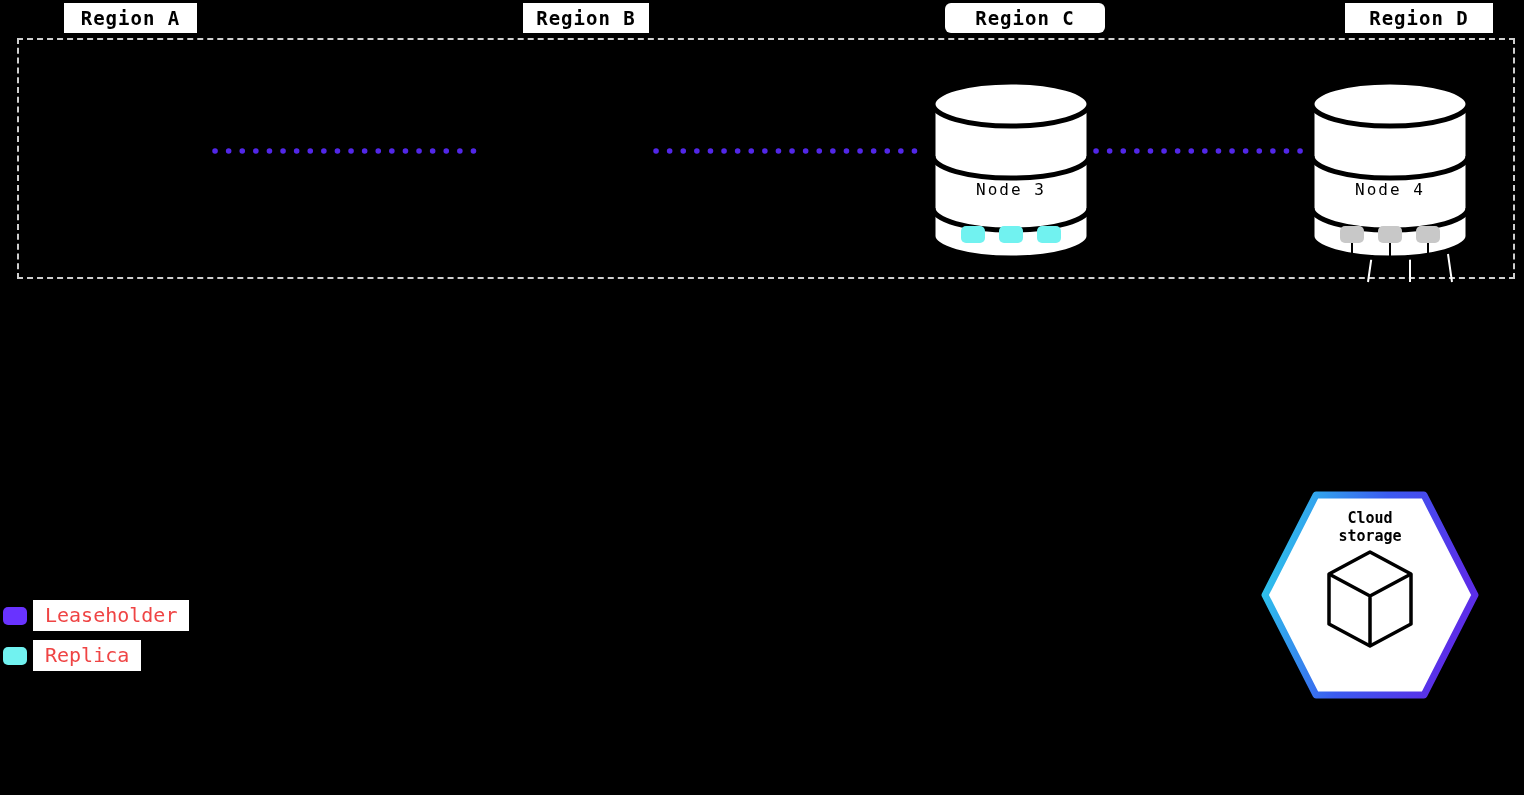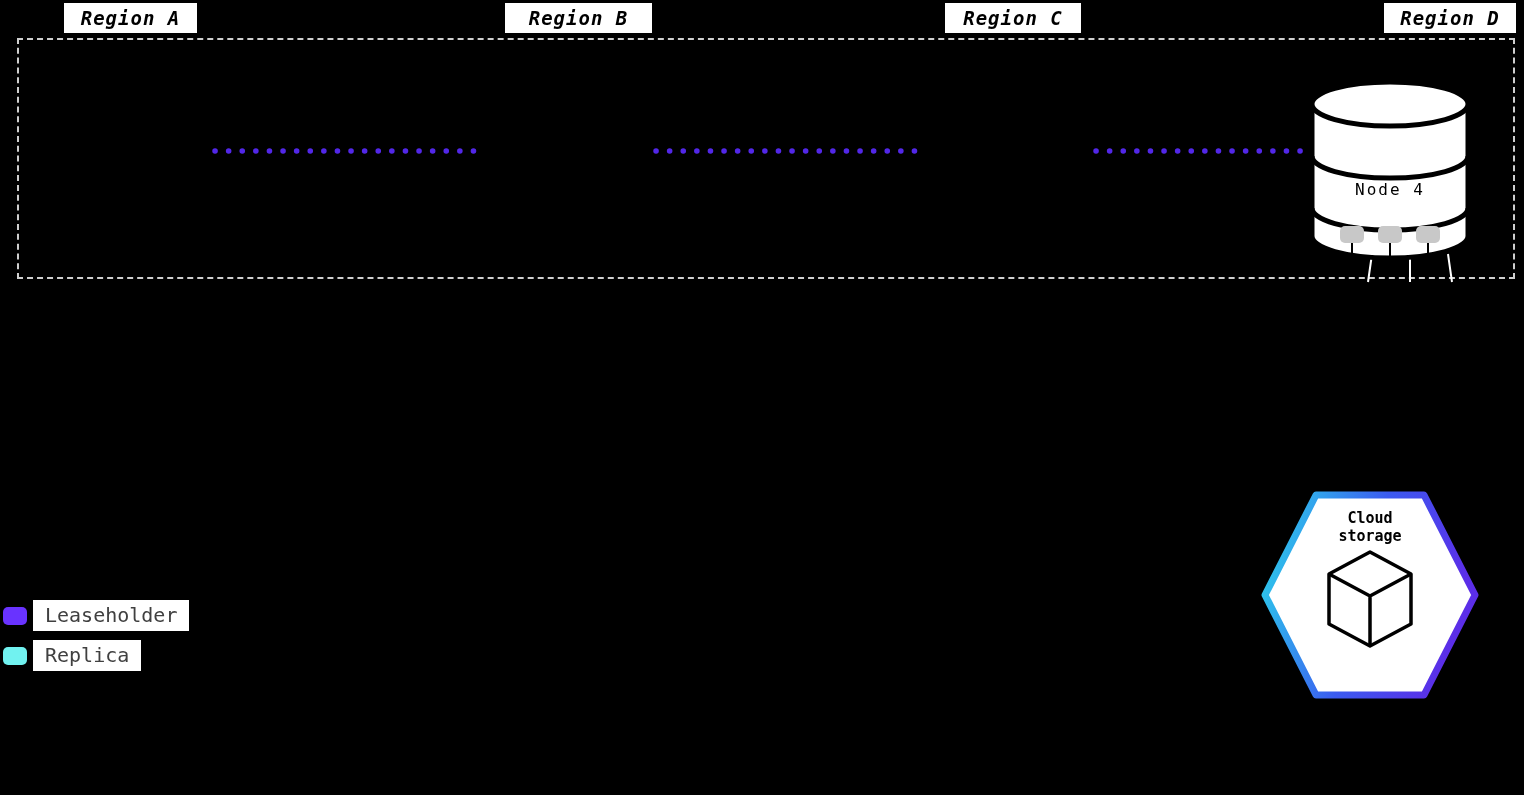--- a/index.html
+++ b/index.html
@@ -7,64 +7,76 @@
     position:relative;width:1524px;height:795px;background:#000;overflow:hidden;
     font-family:"DejaVu Sans Mono","Liberation Mono",monospace;
   }
   .cluster-border{
     position:absolute;left:17px;top:38px;width:1498px;height:241px;
     border:2px dashed #cfcfcf;box-sizing:border-box;
   }
   .region-label{
     position:absolute;top:3px;height:30px;line-height:30px;
     background:#fff;color:#000;text-align:center;
-    font-weight:bold;font-size:19px;letter-spacing:1px;font-style:italic;
+    font-weight:bold;font-size:19px;letter-spacing:1px;
   }
   .node{position:absolute;top:78px;width:164px;height:184px;}
   .cyl-body{fill:#fff;stroke:#000;stroke-width:5;}
   .cyl-band{fill:none;stroke:#000;stroke-width:5;}
   .node-label{
     font-family:"DejaVu Sans Mono","Liberation Mono",monospace;
     font-size:16px;fill:#000;text-anchor:middle;letter-spacing:2px;
   }
   .overlay{position:absolute;left:0;top:0;pointer-events:none;}
   .legend{
     position:absolute;left:3px;top:600px;display:flex;flex-direction:column;gap:9px;
   }
   .legend-item{display:flex;align-items:center;gap:6px;}
   .legend-label{
-    background:#fff;color:#404040;font-size:20px;padding:3px 12px;line-height:25px;
+    background:#fff;color:#ef4444;font-size:20px;padding:3px 12px;line-height:25px;
   }
   .cloud{position:absolute;left:1259px;top:490px;width:222px;height:210px;}
   .cloud-text{
     font-family:"DejaVu Sans Mono","Liberation Mono",monospace;
     font-size:15px;font-weight:bold;fill:#000;text-anchor:middle;
   }
 </style>
 </head>
 <body>
 
 <div class="stage">
 
   <div class="cluster-border"></div>
 
   <div class="region-label" style="left:64px;width:133px;">Region A</div>
-  <div class="region-label" style="left:505px;width:147px;">Region B</div>
-  <div class="region-label" style="left:945px;width:136px;">Region C</div>
-  <div class="region-label" style="left:1345px;width:132px;margin-left:39px;">Region D</div>
+  <div class="region-label" style="left:523px;width:126px;">Region B</div>
+  <div class="region-label" style="left:945px;width:160px;border-radius:6px;">Region C</div>
+  <div class="region-label" style="left:1345px;width:148px;">Region D</div>
 
   <svg class="overlay" width="1524" height="795">
     <line x1="215" y1="151" x2="487" y2="151" stroke-width="5.5" stroke-linecap="round" stroke-dasharray="0.1 13.5" stroke="#5227E8"></line>
     <line x1="656" y1="151" x2="926" y2="151" stroke-width="5.5" stroke-linecap="round" stroke-dasharray="0.1 13.5" stroke="#5227E8"></line>
     <line x1="1096" y1="151" x2="1325" y2="151" stroke-width="5.5" stroke-linecap="round" stroke-dasharray="0.1 13.5" stroke="#5227E8"></line>
     <path d="M1372,254 L1368,282 M1410,258 L1410,282 M1448,254 L1452,282" stroke="#fff" stroke-width="2" fill="none"></path>
   </svg>
 
 
 
+  <div class="node" style="left:929px;">
+    <svg viewBox="0 0 164 184" width="164" height="184">
+      <path class="cyl-body" d="M4,26 L4,158 A78,22 0 0 0 160,158 L160,26 Z"></path>
+      <ellipse class="cyl-body" cx="82" cy="26" rx="78" ry="22"></ellipse>
+      <path class="cyl-band" d="M4,78 A78,22 0 0 0 160,78"></path>
+      <path class="cyl-band" d="M4,130 A78,22 0 0 0 160,130"></path>
+      <text x="82" y="117" class="node-label">Node 3</text>
+      <rect x="32" y="148" width="24" height="17" rx="5" fill="#71F2F0"></rect>
+      <rect x="70" y="148" width="24" height="17" rx="5" fill="#71F2F0"></rect>
+      <rect x="108" y="148" width="24" height="17" rx="5" fill="#71F2F0"></rect>
+    </svg>
+  </div>
 
   <div class="node" style="left:1308px;">
     <svg viewBox="0 0 164 184" width="164" height="184">
       <path class="cyl-body" d="M4,26 L4,158 A78,22 0 0 0 160,158 L160,26 Z"></path>
       <ellipse class="cyl-body" cx="82" cy="26" rx="78" ry="22"></ellipse>
       <path class="cyl-band" d="M4,78 A78,22 0 0 0 160,78"></path>
       <path class="cyl-band" d="M4,130 A78,22 0 0 0 160,130"></path>
       <text x="82" y="117" class="node-label">Node 4</text>
       <path d="M44,165 L44,180 M82,165 L82,183 M120,165 L120,180" stroke="#000" stroke-width="2" fill="none"></path>
       <rect x="32" y="148" width="24" height="17" rx="5" fill="#C8C8C8"></rect>

